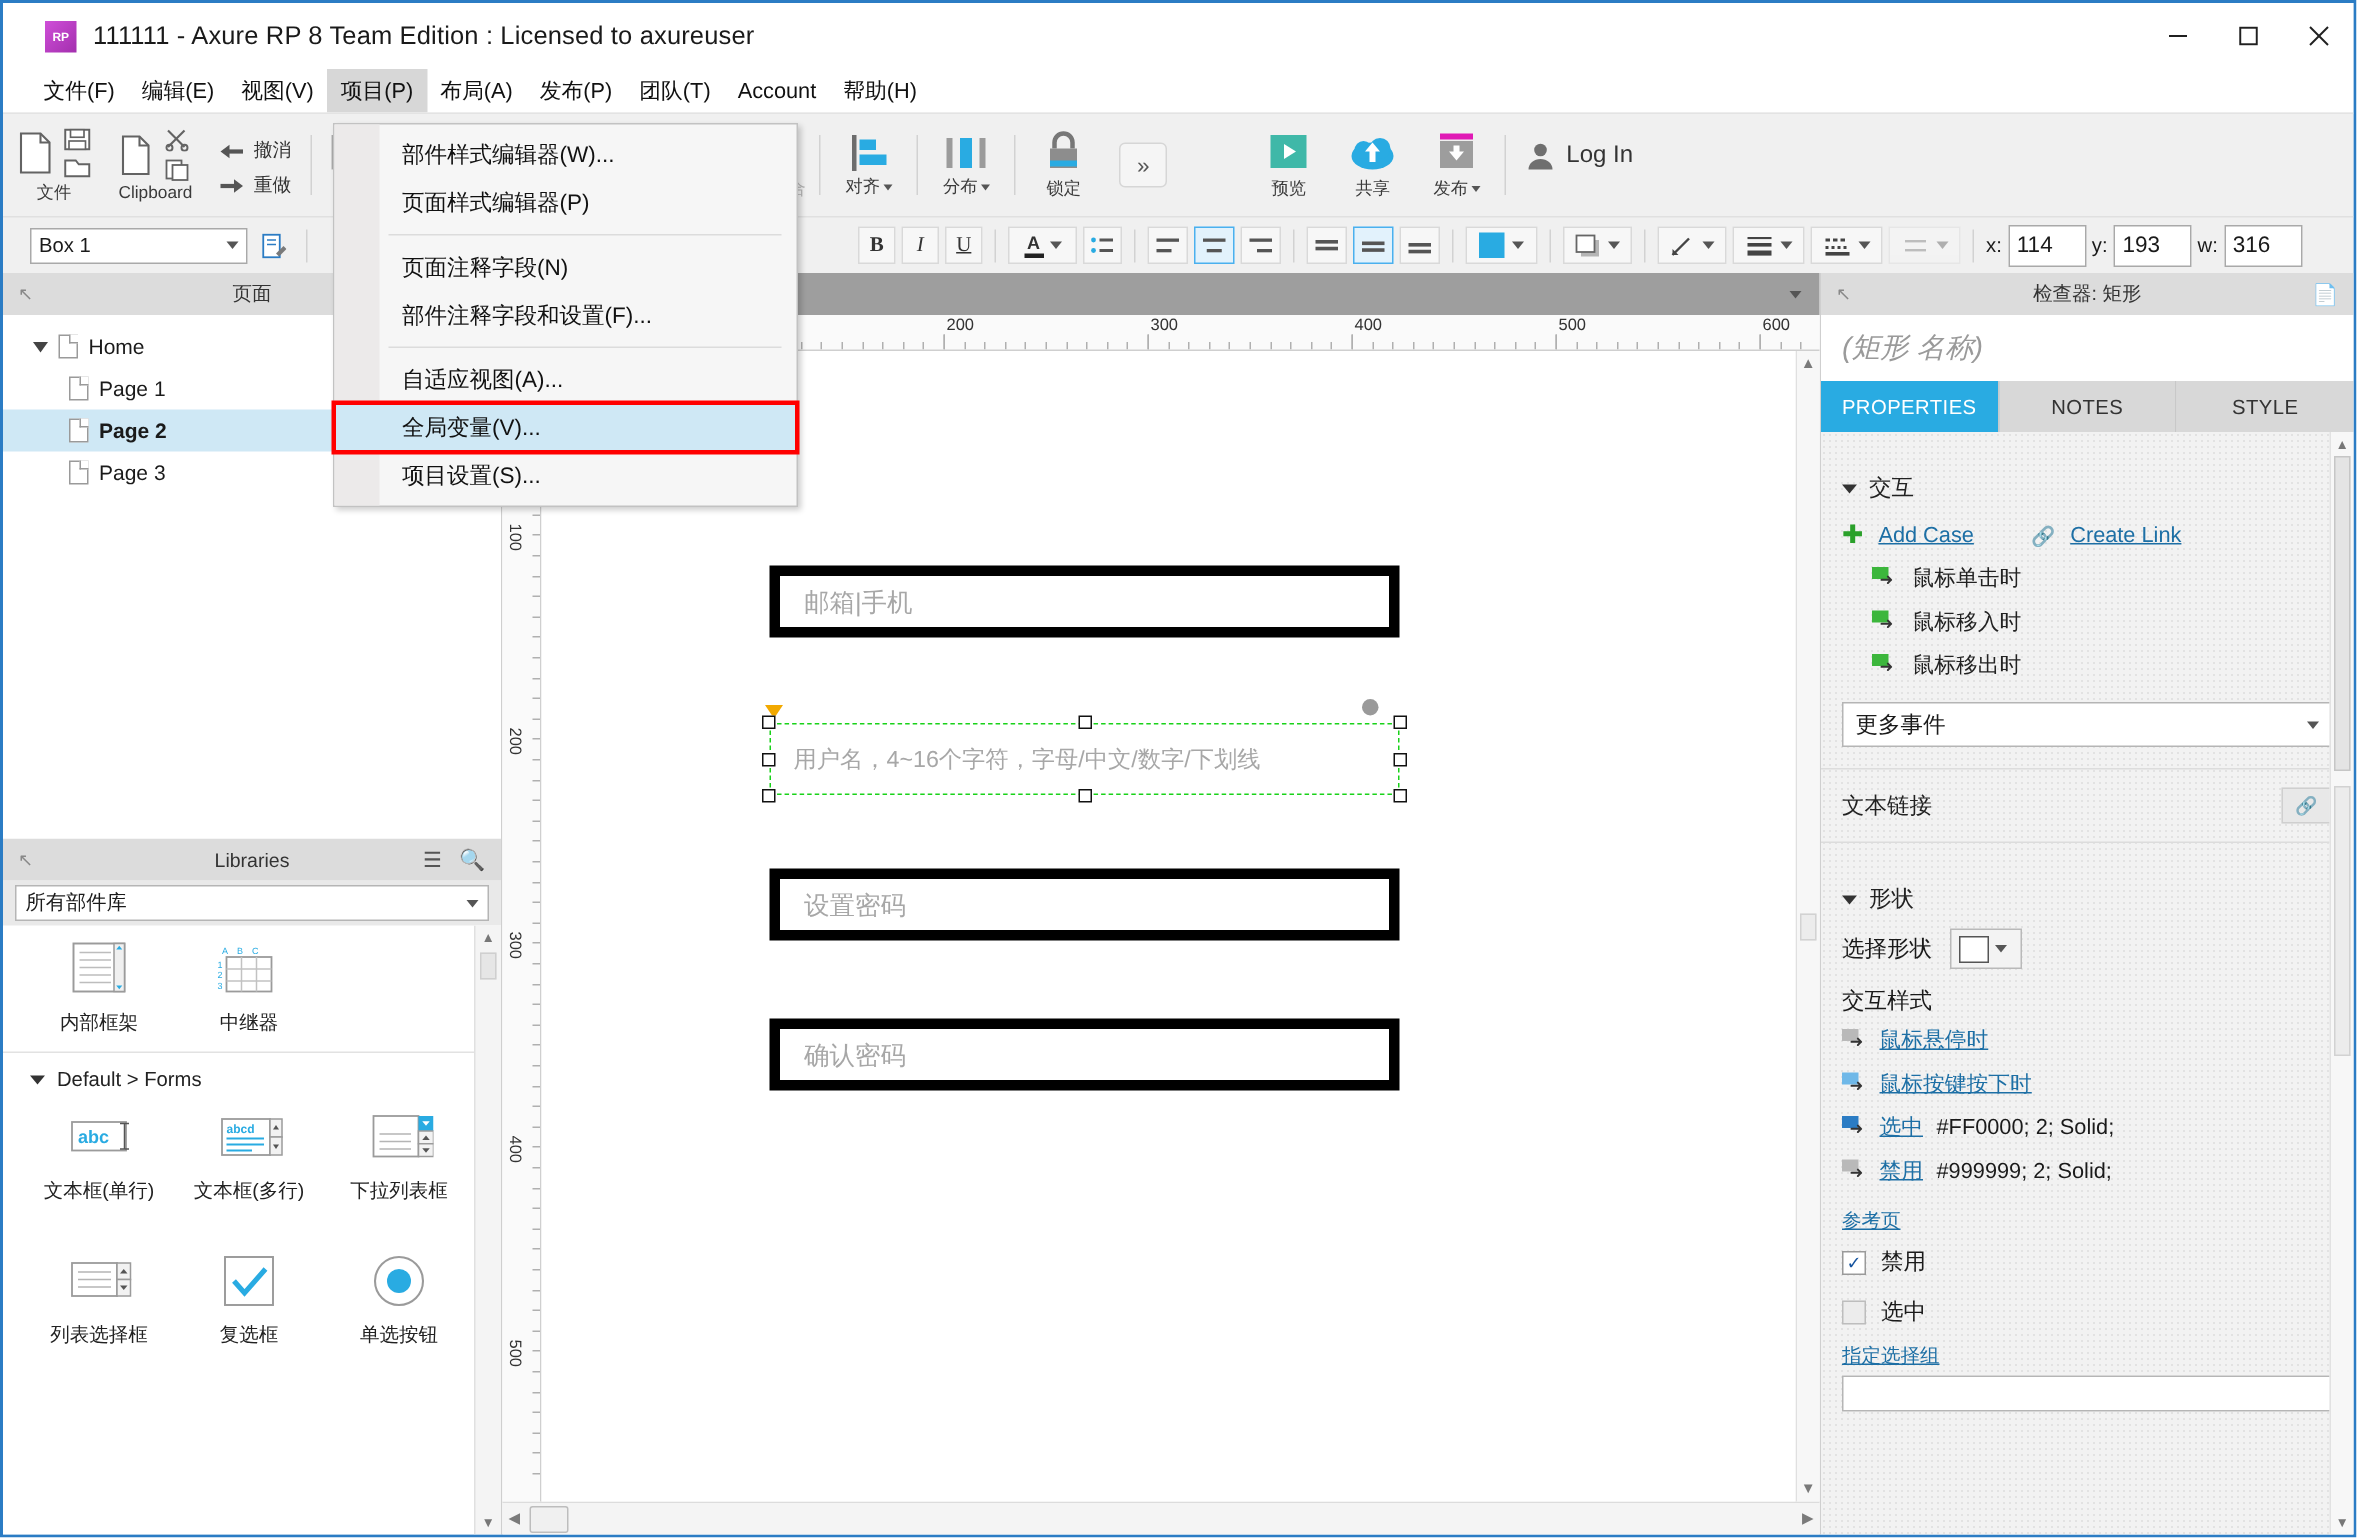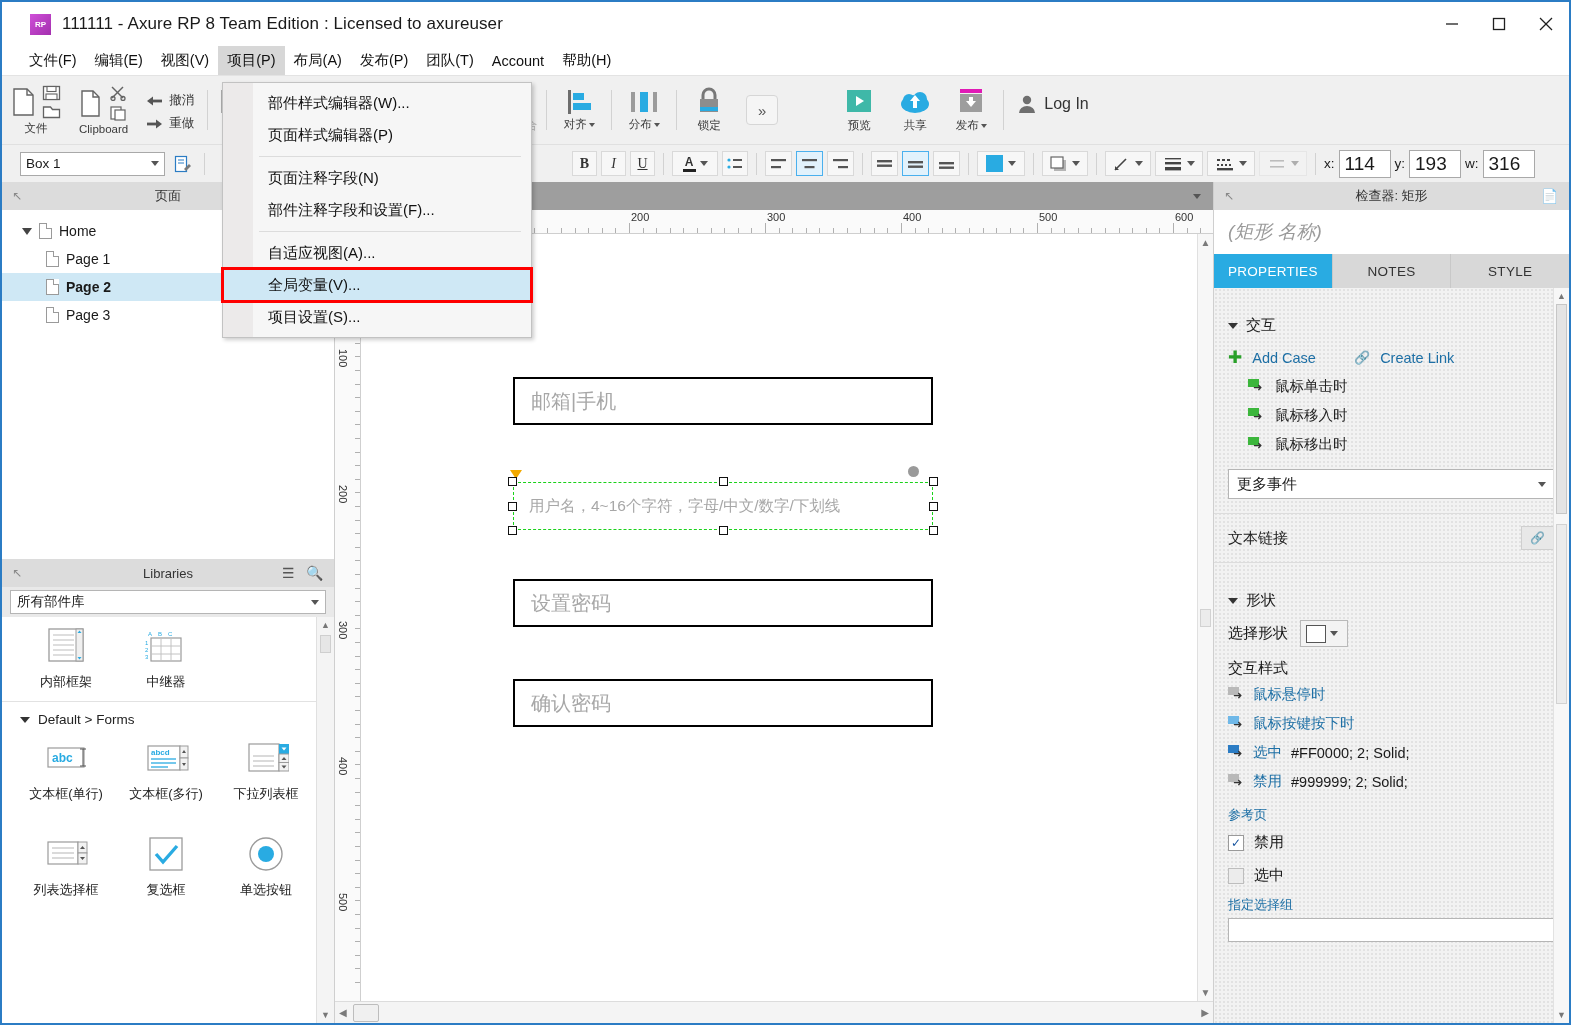--- a/index.html
+++ b/index.html
@@ -62,21 +62,21 @@
   .formatbar { height:38px; background:#f0f0f0; border-top:1px solid #e0e0e0; display:flex; align-items:center; padding-left:18px; gap:4px; position:relative;}
   .fsel { width:145px;height:24px;border:1px solid #a9a9a9;background:#fff;display:flex;align-items:center;padding:0 5px;font-size:13.5px; }
   .fsel .cv{flex:1;}
   .fbtn { height:25px; min-width:25px; border:1px solid #d9d9d9; background:#f7f7f7; display:flex; align-items:center; justify-content:center; padding:0 4px; font-size:14px; color:#333;}
   .fbtn.act { border:1px solid #4ab0ee; background:#e2f2fc; }
   .fbtn.plain { border:1px solid transparent; background:transparent; }
   .fsep { width:1px;height:22px;background:#d2d2d2;margin:0 4px; }
   .coord { display:flex; align-items:center; gap:4px; font-size:13.5px; }
   .coord input, .coord .box {
     width:52px;height:28px;border:1px solid #a9a9a9;background:#fff;
-    display:flex;align-items:center;padding:0 5px;font-size:19px;
+    display:flex;align-items:center;padding:0 5px;font-size:15px;
   }
 
   
   .main { display:flex; height:calc(1025px - 4px - 44px - 29px - 69px - 38px); }
   .leftcol { width:333px; display:flex; flex-direction:column; border-right:1px solid #cfcfcf; }
   .centercol { flex:1; display:flex; flex-direction:column; background:#fff; position:relative; }
   .rightcol { width:356px; border-left:1px solid #cfcfcf; display:flex; flex-direction:column; background:#f2f2f2; }
 
   .panelhdr { height:28px; background:#dcdcdc; display:flex; align-items:center; justify-content:center; position:relative; font-size:13px; color:#333; }
   .panelhdr .leftico { position:absolute; left:10px; color:#888; font-size:12px; }
@@ -118,22 +118,22 @@
   .corner { width:26px; background:#f3f3f3; border-right:1px solid #cfcfcf; border-bottom:1px solid #cfcfcf;}
   .hruler { flex:1; position:relative; background:#fafafa; border-bottom:1px solid #cfcfcf; overflow:hidden; }
   .hruler .num { position:absolute; top:1px; font-size:11px; color:#333; }
   .hruler .tk { position:absolute; bottom:0; width:1px; background:#b0b0b0; }
   .canvasWrap { flex:1; display:flex; position:relative; }
   .vruler { width:26px; background:#fafafa; border-right:1px solid #cfcfcf; position:relative; overflow:hidden; }
   .vruler .num { position:absolute; left:2px; font-size:11px; color:#333;
                  writing-mode:vertical-rl; text-orientation:mixed; }
   .vruler .tk { position:absolute; right:0; height:1px; background:#b0b0b0; }
   .canvas { flex:1; background:#fff; position:relative; overflow:hidden; }
-  .field { position:absolute; border:2px solid #000000; background:#fff; display:flex; align-items:center; padding-left:16px;
-           font-size:20px; color:#a7a7a7; }
+  .field { position:absolute; border:7px solid #000000; background:#fff; display:flex; align-items:center; padding-left:16px;
+           font-size:17px; color:#a7a7a7; }
   .selwrap { position:absolute; }
   .selbox { position:absolute; inset:0; border:1px dashed #19d219; }
   .selinner { position:absolute; left:0; right:0; top:0; bottom:0; display:flex; align-items:center; padding-left:16px;
               font-size:15.5px; color:#a7a7a7; }
   .hnd { position:absolute; width:9px;height:9px; background:#fff; border:1px solid #111; }
   .rotdot { position:absolute; width:11px;height:11px;border-radius:50%;background:#9a9a9a; }
   .ftri { position:absolute; width:0;height:0;border-left:6px solid transparent;border-right:6px solid transparent;border-top:9px solid #f2a900; }
   .vscroll { width:16px; background:#f7f7f7; border-left:1px solid #e0e0e0; display:flex; flex-direction:column; justify-content:space-between; align-items:center; padding:3px 0;}
   .hscrollRow { height:22px; background:#f4f4f4; border-top:1px solid #dcdcdc; display:flex; align-items:center; padding:0 4px; }
   .hthumb { width:26px; height:18px; background:#f0f0f0; border:1px solid #bdbdbd; border-radius:2px; margin-left:6px;}
@@ -146,21 +146,21 @@
   .itab { flex:1; display:flex; align-items:center; justify-content:center; background:#d8d8d8; font-size:13.5px; color:#333;
           border-right:1px solid #c8c8c8; letter-spacing:.3px; }
   .itab.act { background:#29abe2; color:#fff; }
   .inspbody { flex:1; position:relative; overflow:hidden;
               background:#f2f2f2;
               background-image:radial-gradient(#e2e2e2 1px, transparent 1px);
               background-size:4px 4px; }
   .sect { display:flex; align-items:center; gap:8px; padding:12px 0 4px 14px; font-size:15px; color:#222;margin-top:16px; }
   .chevv { width:0;height:0;border-left:5px solid transparent;border-right:5px solid transparent;border-top:6px solid #333; }
   .caseRow { display:flex; align-items:center; gap:10px; padding:8px 0 4px 14px; font-size:14.5px; }
-  .lnk { color:#1d6fa5; }
+  .lnk { color:#1d6fa5; text-decoration:underline; }
   .plus { color:#2aa02a; font-weight:bold; font-size:17px; }
   .chain { color:#29abe2; font-size:13px; }
   .evtRow { display:flex; align-items:center; gap:11px; padding:5px 0 5px 34px; font-size:14.5px; color:#222; }
   .cursorIco { width:16px;height:15px; position:relative; }
   .cursorIco .sq { position:absolute; left:0; top:0; width:11px;height:8px; background:#3cb63c; }
   .cursorIco .ar { position:absolute; left:5px; top:2px; color:#333; font-size:11px; }
   .cursorIco.gray .sq { background:#b9b9b9; }
   .cursorIco.blue .sq { background:#6fb8e8; }
   .cursorIco.blued .sq { background:#2b7cc4; }
   .moresel { margin:10px 14px 0 14px; height:30px; border:1px solid #b5b5b5; background:#fff;

